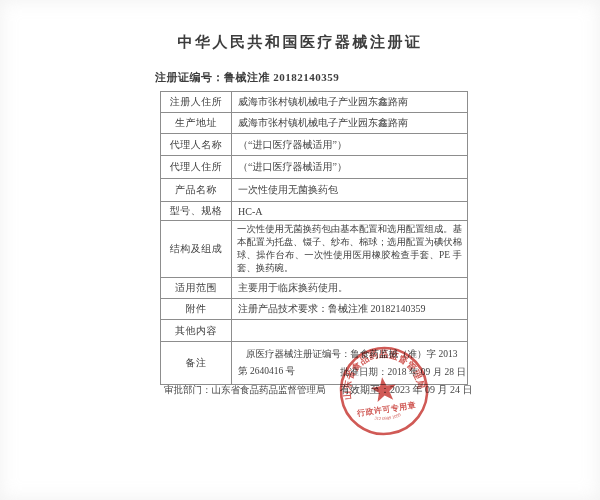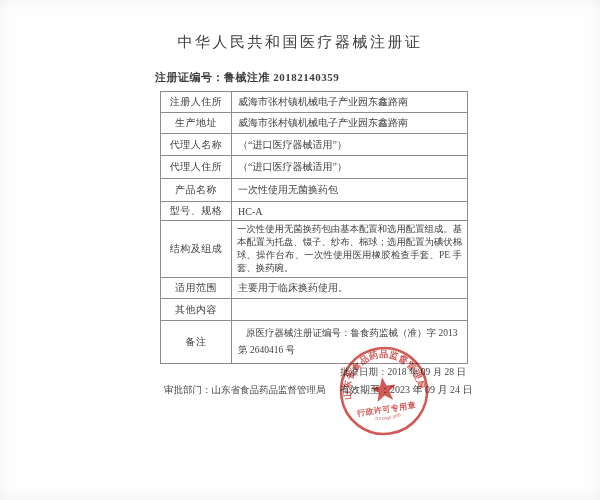--- a/index.html
+++ b/index.html
@@ -4,21 +4,21 @@
 <style>
   html,body{margin:0;padding:0;}
   body{
     width:600px;height:500px;position:relative;overflow:hidden;
     background:#ffffff;
     font-family:"Liberation Serif","DejaVu Serif",serif;
     color:#3c3c3c;
   }
   .doc-title{
     position:absolute;top:33px;left:0;width:600px;
-    text-align:center;font-size:15px;font-weight:normal;
+    text-align:center;font-size:15px;font-weight:bold;
     letter-spacing:2.5px;color:#3d3d3d;
   }
   .certno-line{
     position:absolute;left:155px;top:70px;
     font-size:11px;font-weight:600;color:#3d3d3d;letter-spacing:0.5px;
   }
   table.cert{
     position:absolute;left:160px;top:91px;width:308px;
     border-collapse:collapse;table-layout:fixed;
   }
@@ -100,20 +100,24 @@
     <td class="val">HC-A</td>
   </tr>
   <tr class="r8">
     <td class="lbl">结构及组成</td>
     <td class="val">一次性使用无菌换药包由基本配置和选用配置组成。基本配置为托盘、镊子、纱布、棉球；选用配置为碘伏棉球、操作台布、一次性使用医用橡胶检查手套、PE 手套、换药碗。</td>
   </tr>
   <tr class="r9">
     <td class="lbl">适用范围</td>
     <td class="val">主要用于临床换药使用。</td>
   </tr>
+  <tr class="r10">
+    <td class="lbl">附件</td>
+    <td class="val">注册产品技术要求：鲁械注准 20182140359</td>
+  </tr>
   <tr class="r11">
     <td class="lbl">其他内容</td>
     <td class="val"></td>
   </tr>
   <tr class="r12">
     <td class="lbl">备注</td>
     <td class="val">原医疗器械注册证编号：鲁食药监械（准）字 2013 第 2640416 号</td>
   </tr>
 </tbody>
   </table>

